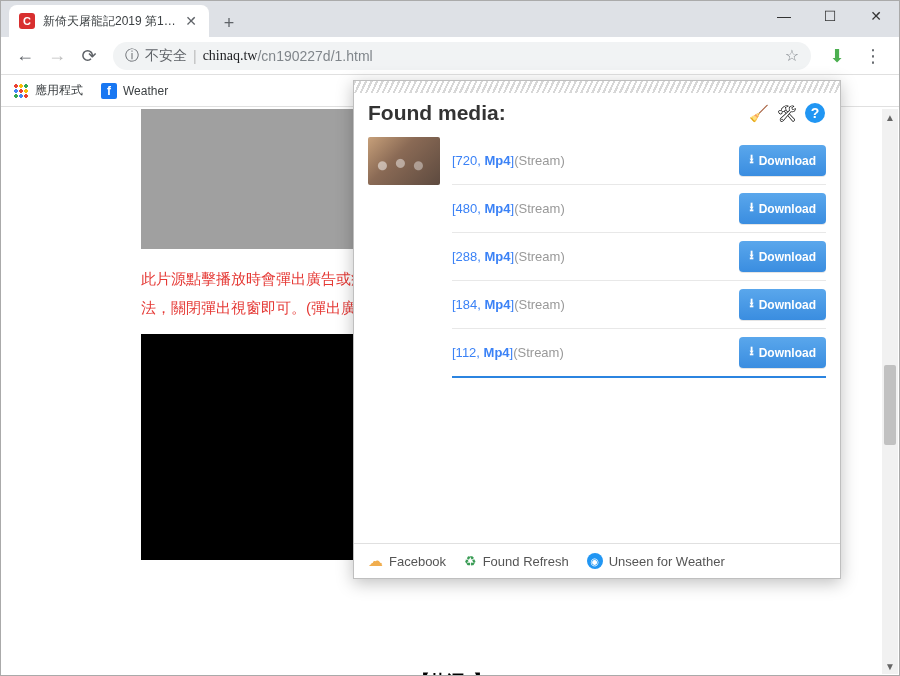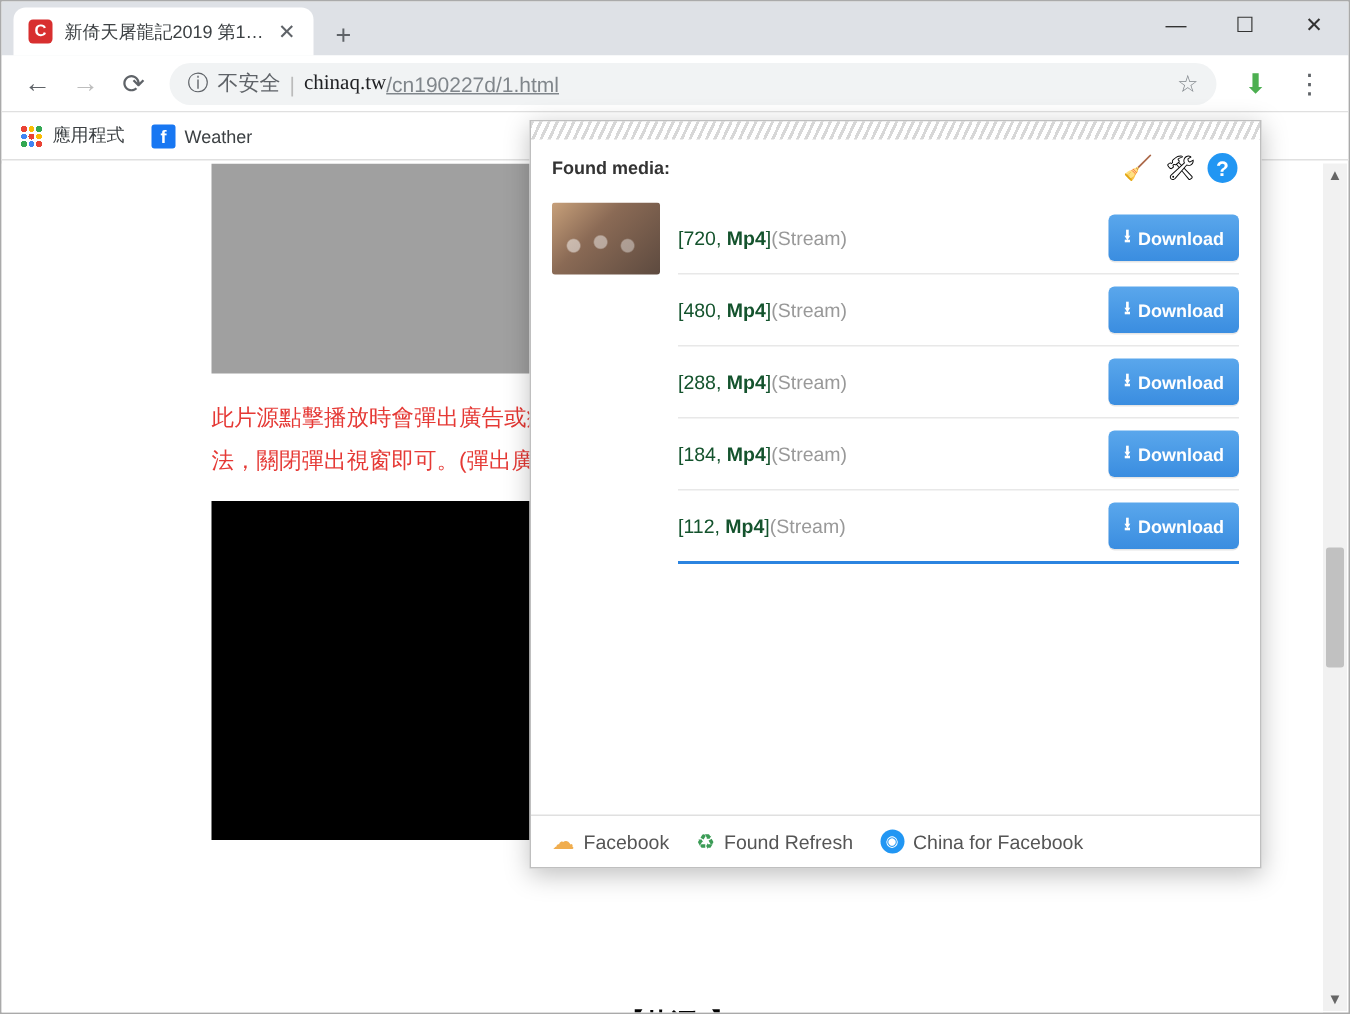--- a/index.html
+++ b/index.html
@@ -117,21 +117,21 @@
       color: #5f6368;
     }
     .omnibox .info-icon {
       margin-right: 6px;
       font-size: 14px;
     }
     .omnibox .insecure {
       margin-right: 6px;
     }
     .omnibox .url-host { color: #202124; font-family: Liberation Serif, serif; }
-    .omnibox .url-rest { color: #80868b; text-decoration: underline; }
+    .omnibox .url-rest { color: #80868b; }
     .omnibox .star {
       margin-left: auto;
       color: #80868b;
       font-size: 16px;
     }
     .ext-icon {
       width: 28px;
       height: 28px;
       display: flex;
       align-items: center;
@@ -267,21 +267,21 @@
         #d7d7d7 0, #d7d7d7 2px,
         #ffffff 2px, #ffffff 5px
       );
     }
     .popup-header {
       display: flex;
       align-items: center;
       padding: 8px 14px 12px 14px;
     }
     .popup-header-title {
-      font-size: 12px;
+      font-size: 21px;
       font-weight: bold;
       color: #333;
     }
     .popup-header-icons { margin-left: auto; display: flex; gap: 6px; }
     .hdr-icon {
       width: 22px; height: 22px;
       display: flex; align-items:center; justify-content:center;
       font-size: 16px;
     }
     .help-circle {
@@ -327,21 +327,21 @@
       margin-bottom: 10px;
     }
     .stream-row {
       display: flex;
       align-items: center;
       padding: 8px 0;
       border-bottom: 1px solid #e8e8e8;
       font-size: 13px;
     }
     .stream-row.highlight { border-bottom: 2px solid #2b84e0; }
-    .stream-label { color: #14532d; }
+    .stream-label { color: #3b82f6; }
     .stream-label b { font-weight: bold; }
     .stream-meta { color: #999; margin-left: 0; }
     .dl-btn {
       margin-left: auto;
       background: linear-gradient(#5aa7ec, #3a8de0);
       color: #fff;
       border: none;
       border-radius: 4px;
       padding: 5px 10px;
       font-size: 12px;
@@ -498,16 +498,16 @@
     <div class="footer-item">
       <span class="weather-icon">☁</span>
       <span>Facebook</span>
     </div>
     <div class="footer-item">
       <span class="recycle-icon">♻</span>
       <span>Found Refresh</span>
     </div>
     <div class="footer-item">
       <span class="eye-circle">◉</span>
-      <span>China for Facebook</span>
+      <span>Unseen for Weather</span>
     </div>
   </div>
 </div>
 
 </body></html>

